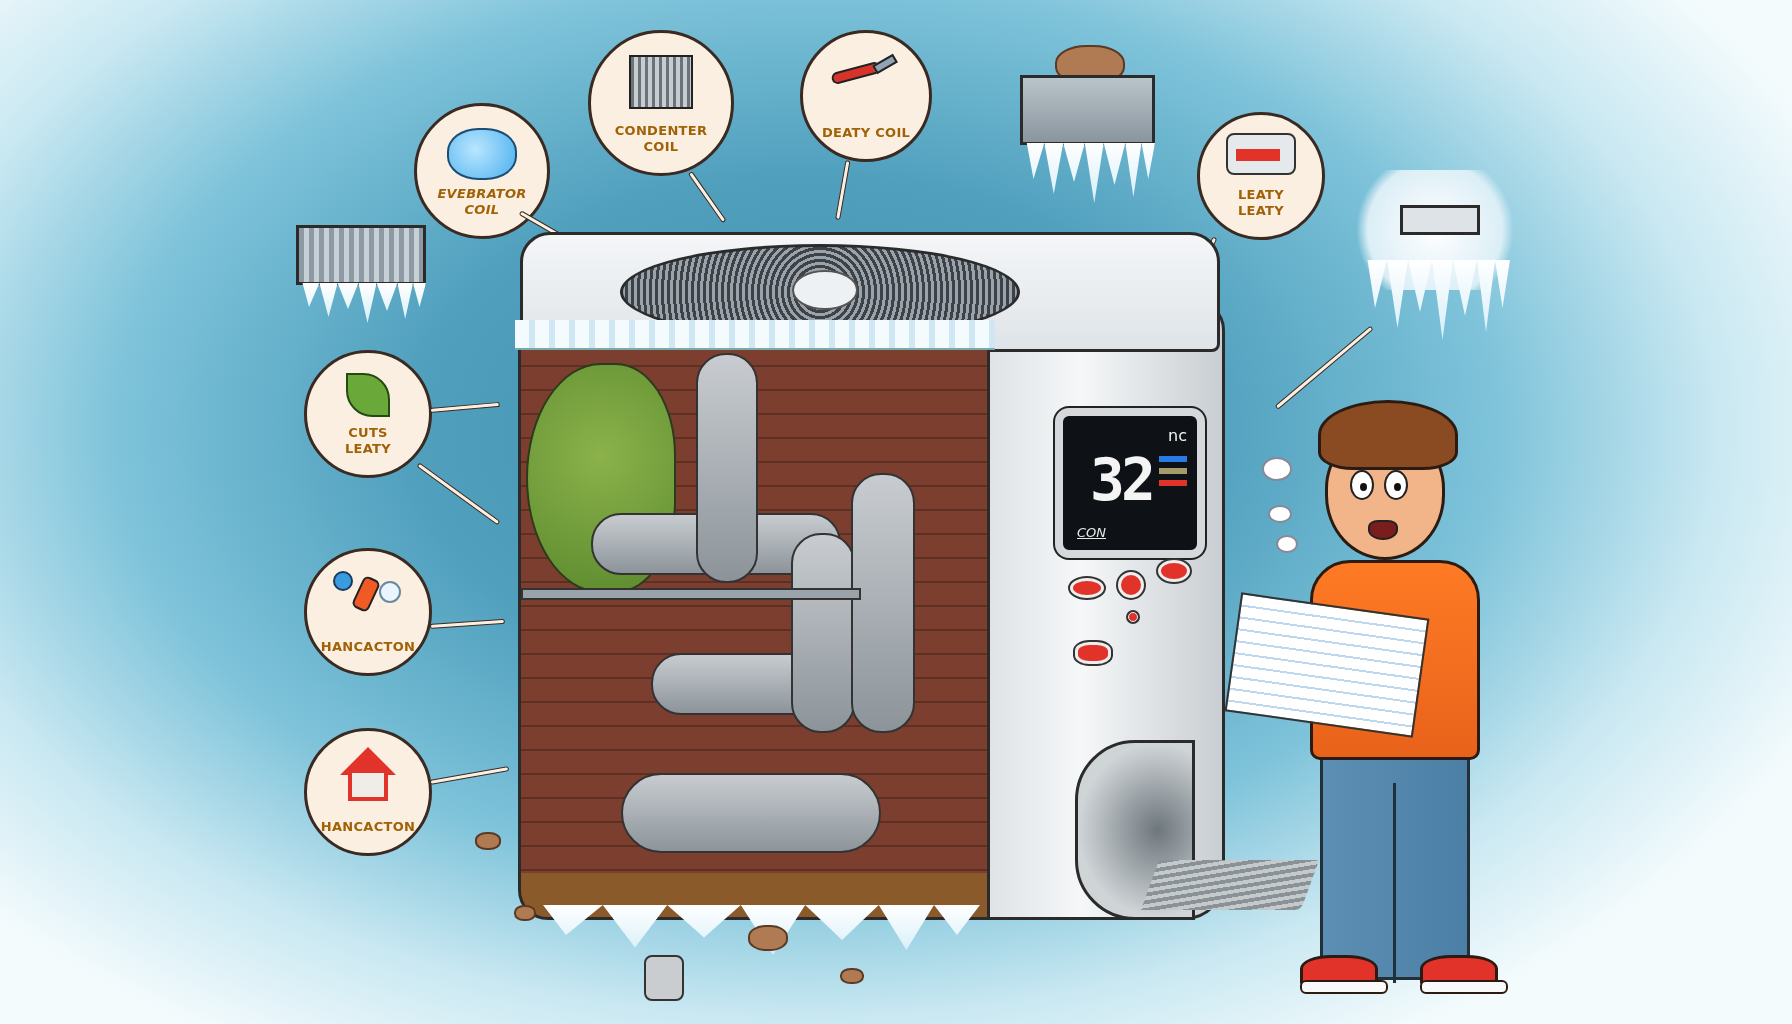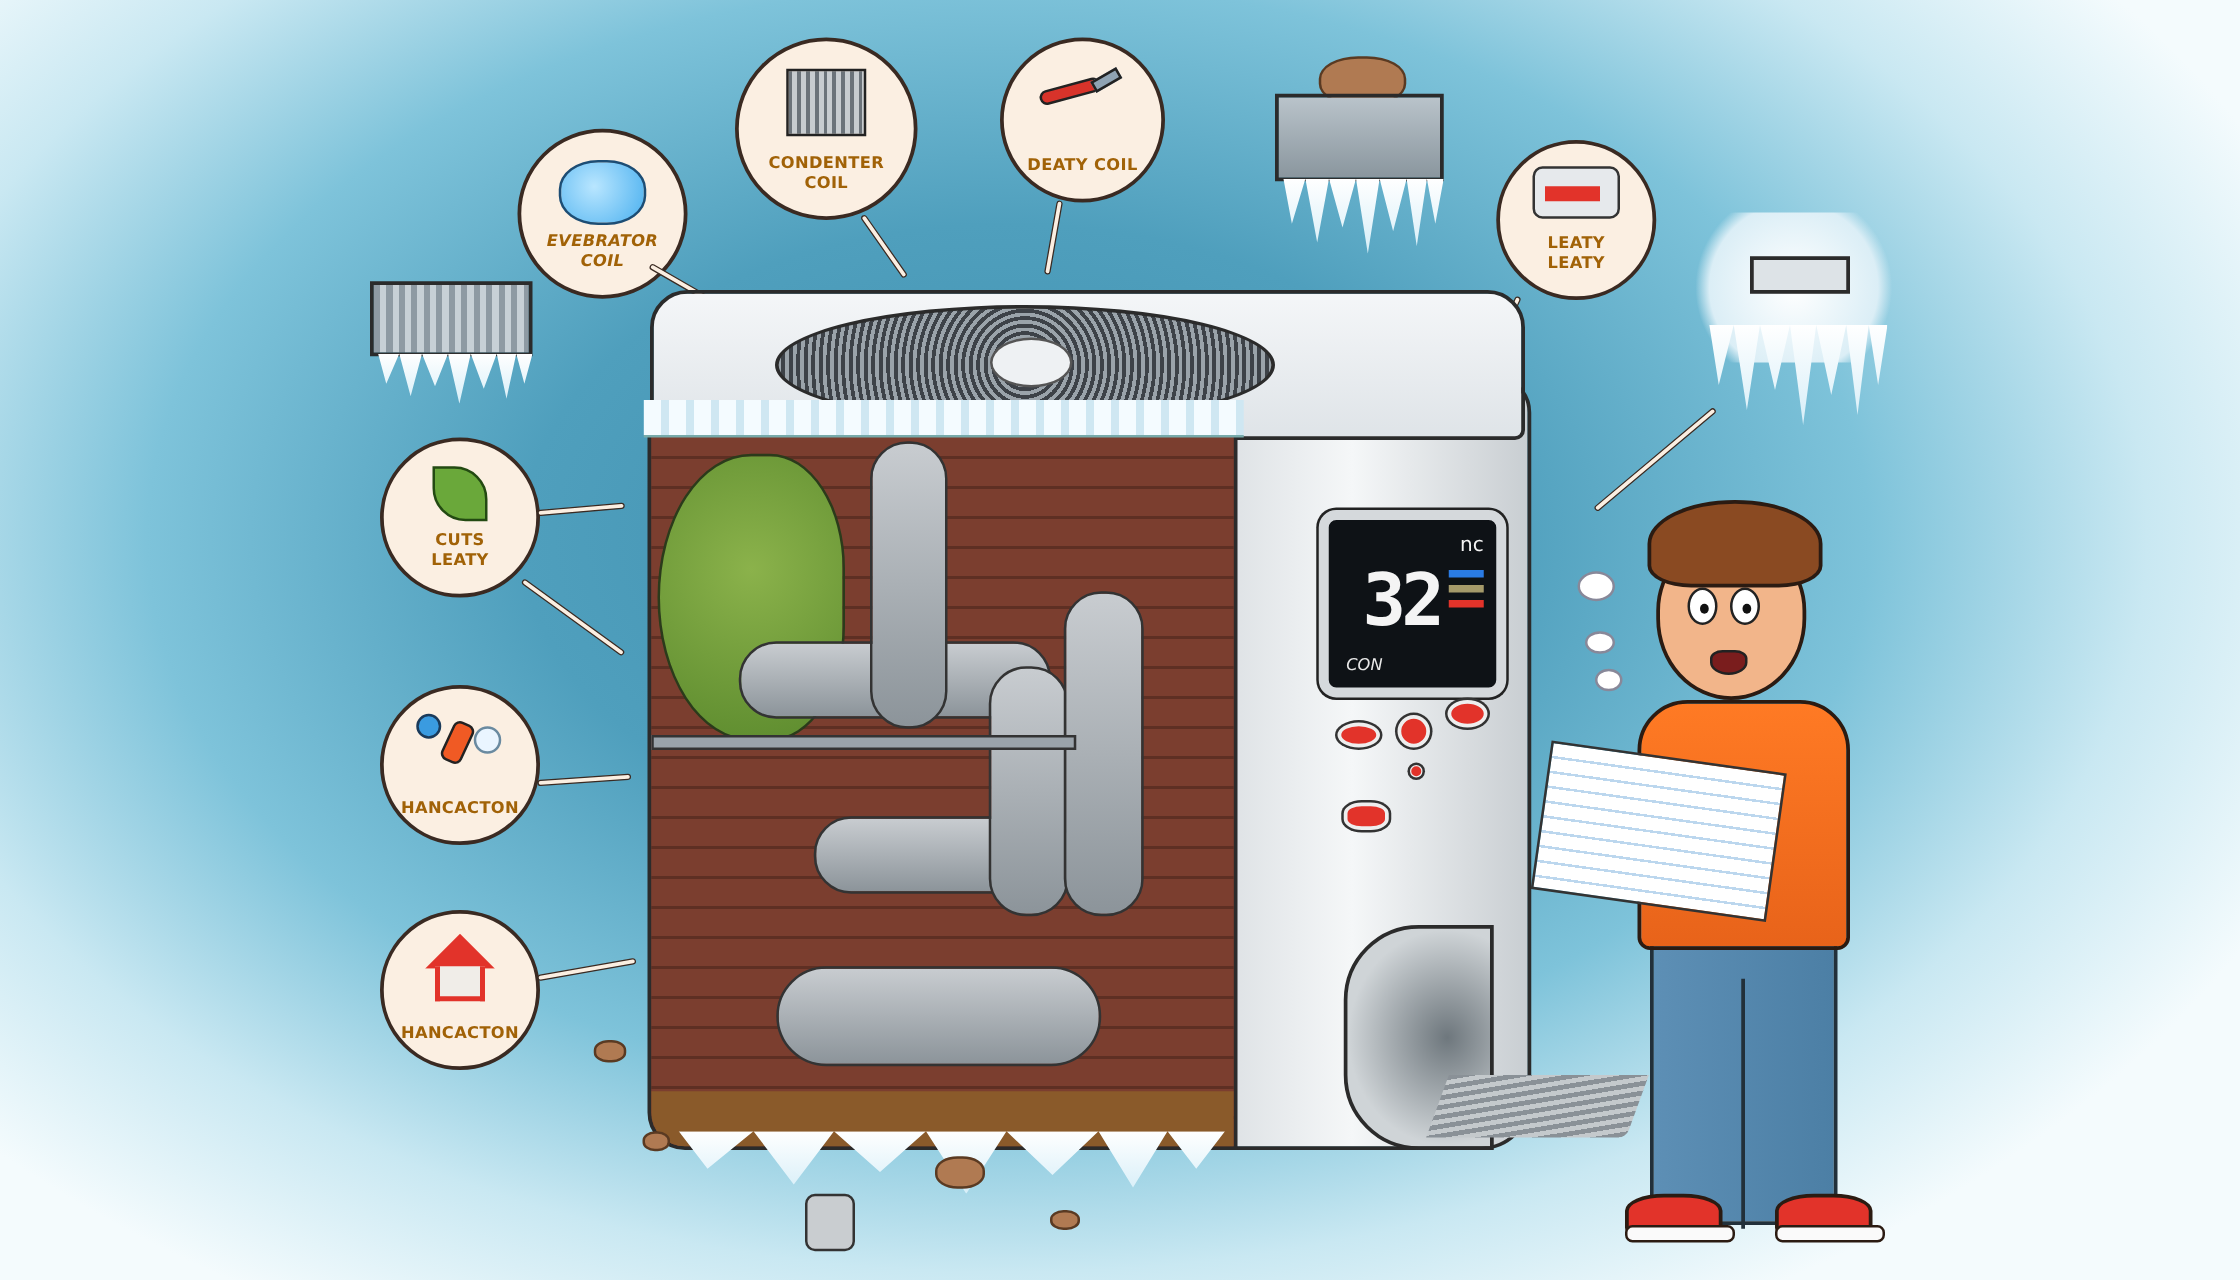--- a/index.html
+++ b/index.html
@@ -24,21 +24,21 @@
   .fan{position:absolute;left:620px;top:244px;width:400px;height:96px;border-radius:50%;background:repeating-radial-gradient(circle,#3d4248 0 3px,#9aa3aa 3px 6px);border:3px solid #2b2b2b;}
   .fan-hub{position:absolute;left:792px;top:270px;width:66px;height:40px;border-radius:50%;background:#eef1f3;border:2px solid #555;}
   .ac-body{position:absolute;left:518px;top:330px;width:472px;height:590px;background:#6c3a2c;border:3px solid #2b2b2b;border-radius:10px 0 0 30px;overflow:hidden;}
   .ac-side{position:absolute;left:985px;top:300px;width:240px;height:620px;background:linear-gradient(90deg,#dfe3e6,#f5f7f8 40%,#c9ced2);border:3px solid #2b2b2b;border-radius:0 30px 40px 0;}
   .ice-top{position:absolute;left:515px;top:320px;width:480px;height:30px;background:repeating-linear-gradient(90deg,#f4fbff 0 14px,#cfe7f2 14px 20px);border-bottom:2px solid #7aa;}
   .moss{position:absolute;left:525px;top:360px;width:150px;height:230px;border-radius:50% 40% 40% 50%;background:radial-gradient(circle at 50% 40%,#8bb24b,#5b8a2d);border:2px solid #2b3b1b;}
   .pipe{position:absolute;background:linear-gradient(#c8ccd0,#8c949a);border:2px solid #333;border-radius:30px;}
   .display{position:absolute;left:1055px;top:408px;width:150px;height:150px;background:#0e1216;border:8px solid #d5d9dc;border-radius:14px;box-shadow:0 0 0 2px #222;}
   .display .digits{position:absolute;left:27px;top:30px;font-family:"DejaVu Sans Mono",monospace;font-size:58px;font-weight:bold;color:#f4f4f4;letter-spacing:-4px;}
   .display .unit{position:absolute;right:10px;top:10px;font-size:16px;color:#f4f4f4;font-family:"DejaVu Sans",sans-serif;}
-  .display .mode{position:absolute;left:14px;bottom:10px;font-size:13px;color:#e8e8e8;font-style:italic;}
+  .display .mode{position:absolute;left:14px;bottom:10px;font-size:13px;color:#e8e8e8;font-style:italic;text-decoration:underline;}
   .display .bar{position:absolute;right:10px;width:28px;height:6px;}
   .btn{position:absolute;border-radius:50%;background:#e2332a;border:3px solid #eee;box-shadow:0 0 0 2px #333;cursor:pointer;}
   .vent{position:absolute;left:1075px;top:740px;width:120px;height:180px;border-radius:60px 0 0 60px;background:radial-gradient(ellipse at 70% 50%,#6e777d,#cfd4d7 70%);border:3px solid #2b2b2b;}
   .ribbon{position:absolute;left:1150px;top:860px;width:160px;height:50px;background:repeating-linear-gradient(170deg,#8a9197 0 4px,#c4c9cc 4px 8px);transform:skewX(-20deg);border-radius:0 0 6px 0;}
   
   .hair{position:absolute;left:1318px;top:400px;width:140px;height:70px;border-radius:60% 60% 30% 30%;background:#8a4a22;border:3px solid #2b1b12;}
   .head{position:absolute;left:1325px;top:430px;width:120px;height:130px;border-radius:45% 45% 50% 50%;background:#f2b58a;border:3px solid #2b1b12;}
   .eye{position:absolute;width:24px;height:30px;border-radius:50%;background:#fff;border:2px solid #222;}
   .eye::after{content:"";position:absolute;left:8px;top:11px;width:7px;height:8px;border-radius:50%;background:#111;}
   .mouth{position:absolute;left:1368px;top:520px;width:30px;height:20px;border-radius:40% 40% 60% 60%;background:#7a1d1d;border:2px solid #222;}

